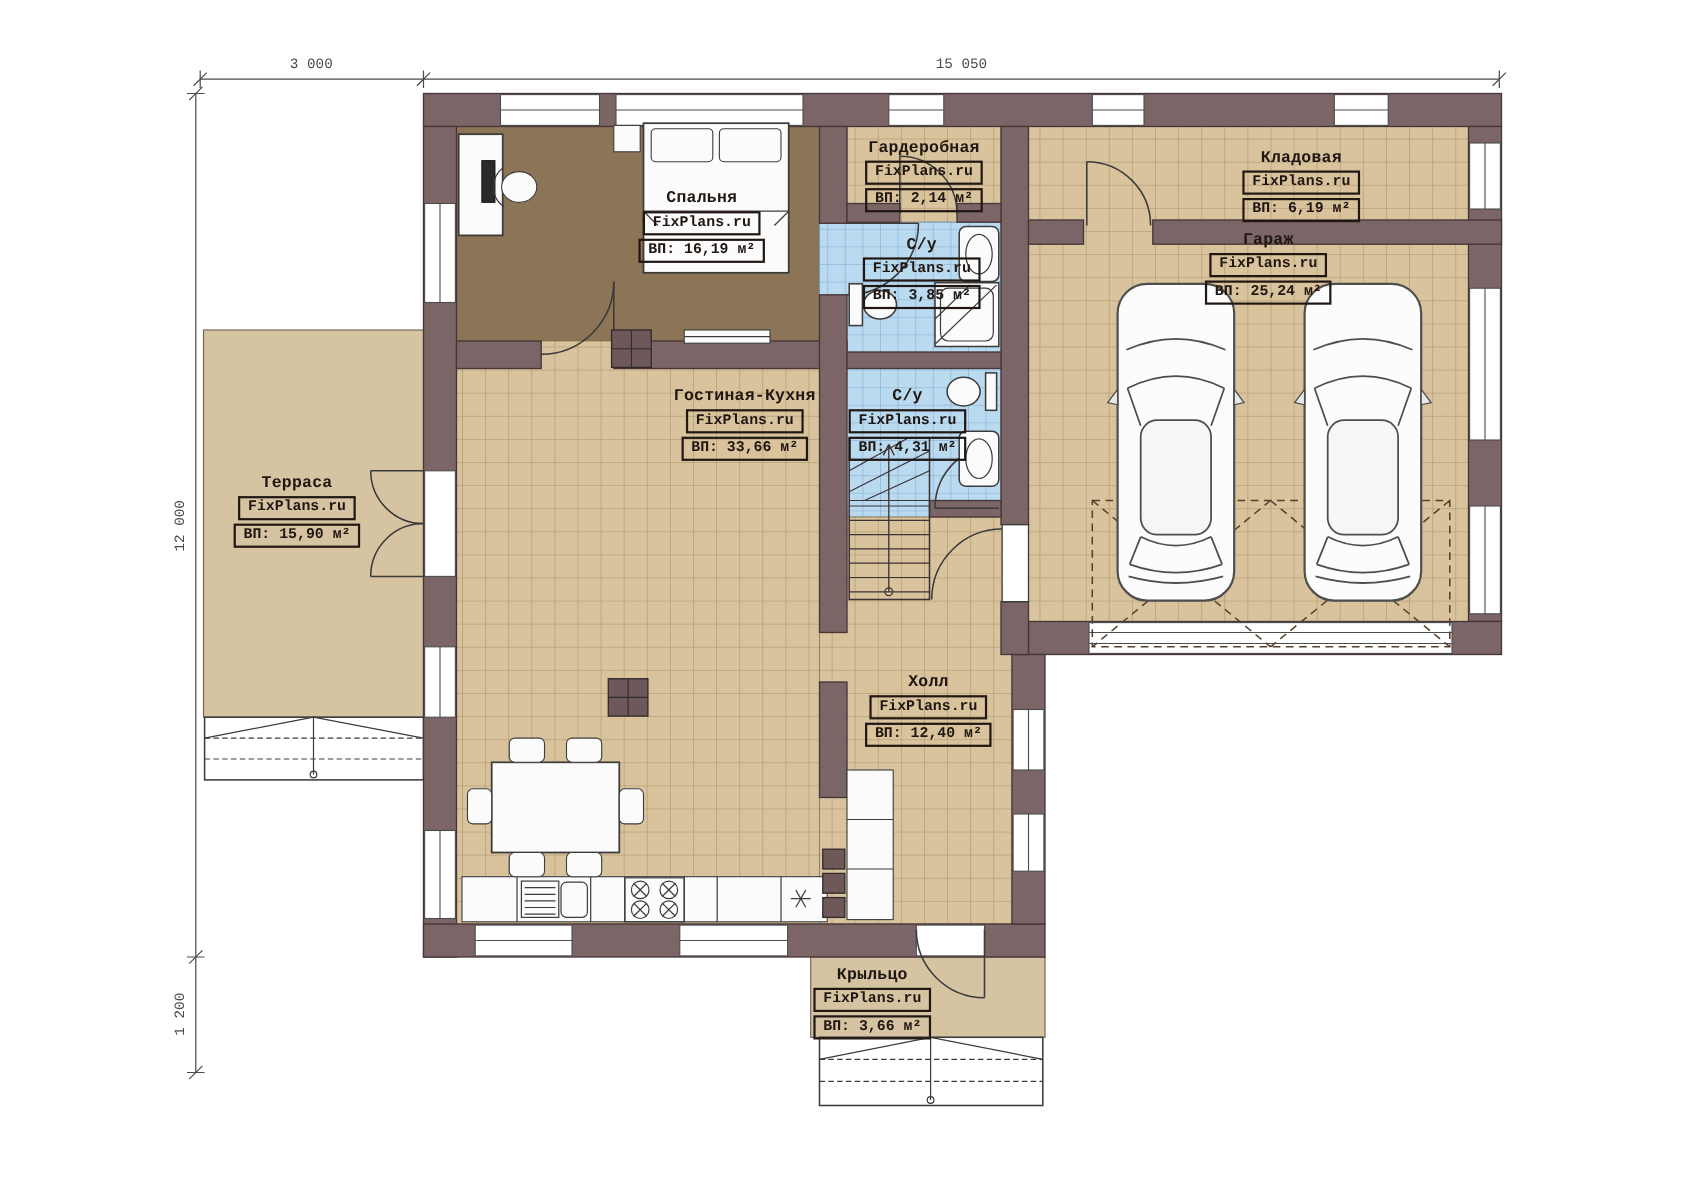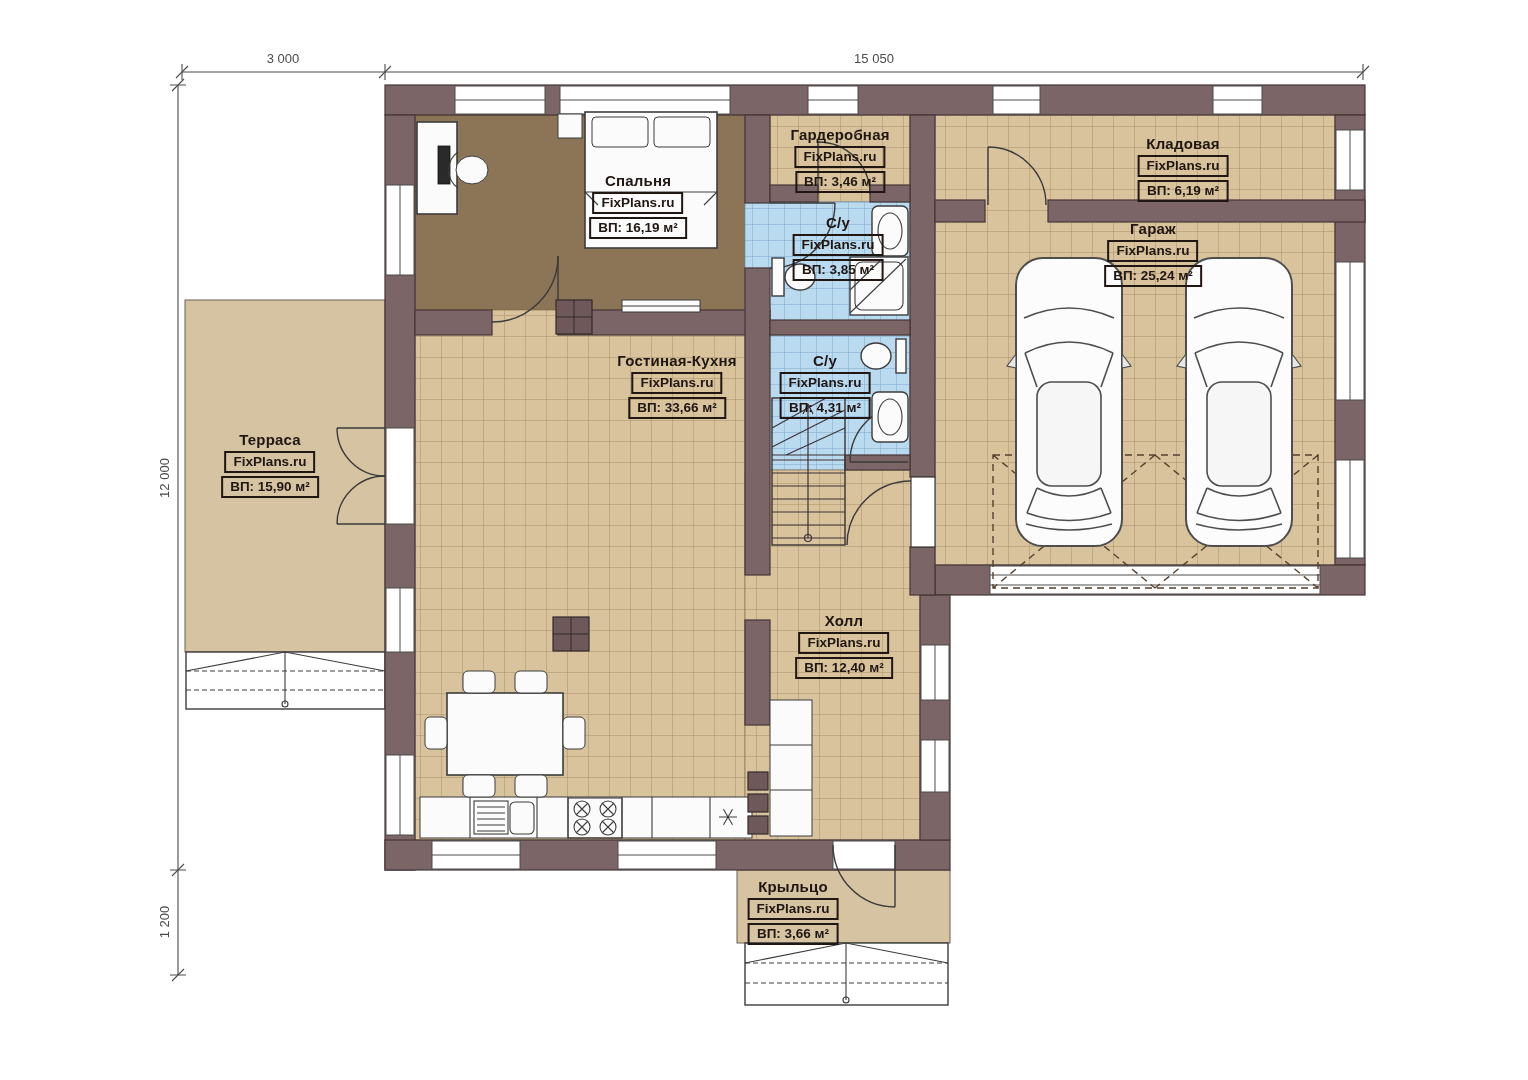--- a/index.html
+++ b/index.html
@@ -1,18 +1,18 @@
 <!DOCTYPE html>
 <html style="--c-wall: #7b6566; --c-wall-stroke: #463637; --c-bedroom-floor: #8c7457; --c-tile: #d8c39c; --c-tile-line: #a8906a; --c-bath-tile: #badaf0; --c-bath-tile-line: #7fa9cf; --c-outdoor: #d5c3a2; --c-label-ink: #201612; --c-dim-ink: #4a4a4a; --c-post: #6e585a;"><head>
 <meta charset="utf-8">
 <style>
   html,body{margin:0;padding:0;background:#ffffff;}
   .plan{
     position:relative;width:1528px;height:1080px;background:#fff;
-    font-family:Liberation Sans, sans-serif;overflow:hidden;
+    font-family:Liberation Mono, monospace;overflow:hidden;
   }
   .plan svg{position:absolute;left:0;top:0;}
 
   
   .p-tan-bg{fill:var(--c-tile,#d8c39c);}
   .p-tan-ln{stroke:var(--c-tile-line,#a8906a);stroke-width:1;}
   .p-blue-bg{fill:var(--c-bath-tile,#badaf0);}
   .p-blue-ln{stroke:var(--c-bath-tile-line,#7fa9cf);stroke-width:1;}
   .floor-tan{fill:url(#tanTile);stroke:#8f7b58;stroke-width:0.8;}
   .floor-blue{fill:url(#blueTile);stroke:#6f96ba;stroke-width:0.8;}
@@ -333,33 +333,33 @@
   <div class="dim-label vert" style="left:164px;top:922px">1 200</div>
 
   <div class="room-label" style="left:638px;top:172px">
     <div class="room-name">Спальня</div>
     <div class="room-box">FixPlans.ru</div>
     <div class="room-box">ВП: 16,19 м²</div>
   </div>
   <div class="room-label" style="left:840px;top:126px">
     <div class="room-name">Гардеробная</div>
     <div class="room-box">FixPlans.ru</div>
-    <div class="room-box">ВП: 3,46 м²</div>
+    <div class="room-box">ВП: 2,14 м²</div>
   </div>
   <div class="room-label" style="left:838px;top:214px">
     <div class="room-name">С/у</div>
     <div class="room-box">FixPlans.ru</div>
     <div class="room-box">ВП: 3,85 м²</div>
   </div>
   <div class="room-label" style="left:1183px;top:135px">
     <div class="room-name">Кладовая</div>
     <div class="room-box">FixPlans.ru</div>
     <div class="room-box">ВП: 6,19 м²</div>
   </div>
-  <div class="room-label" style="left:1153px;top:220px">
+  <div class="room-label" style="left:1153px;top:210px">
     <div class="room-name">Гараж</div>
     <div class="room-box">FixPlans.ru</div>
     <div class="room-box">ВП: 25,24 м²</div>
   </div>
   <div class="room-label" style="left:825px;top:352px">
     <div class="room-name">С/у</div>
     <div class="room-box">FixPlans.ru</div>
     <div class="room-box">ВП: 4,31 м²</div>
   </div>
   <div class="room-label" style="left:677px;top:352px">

